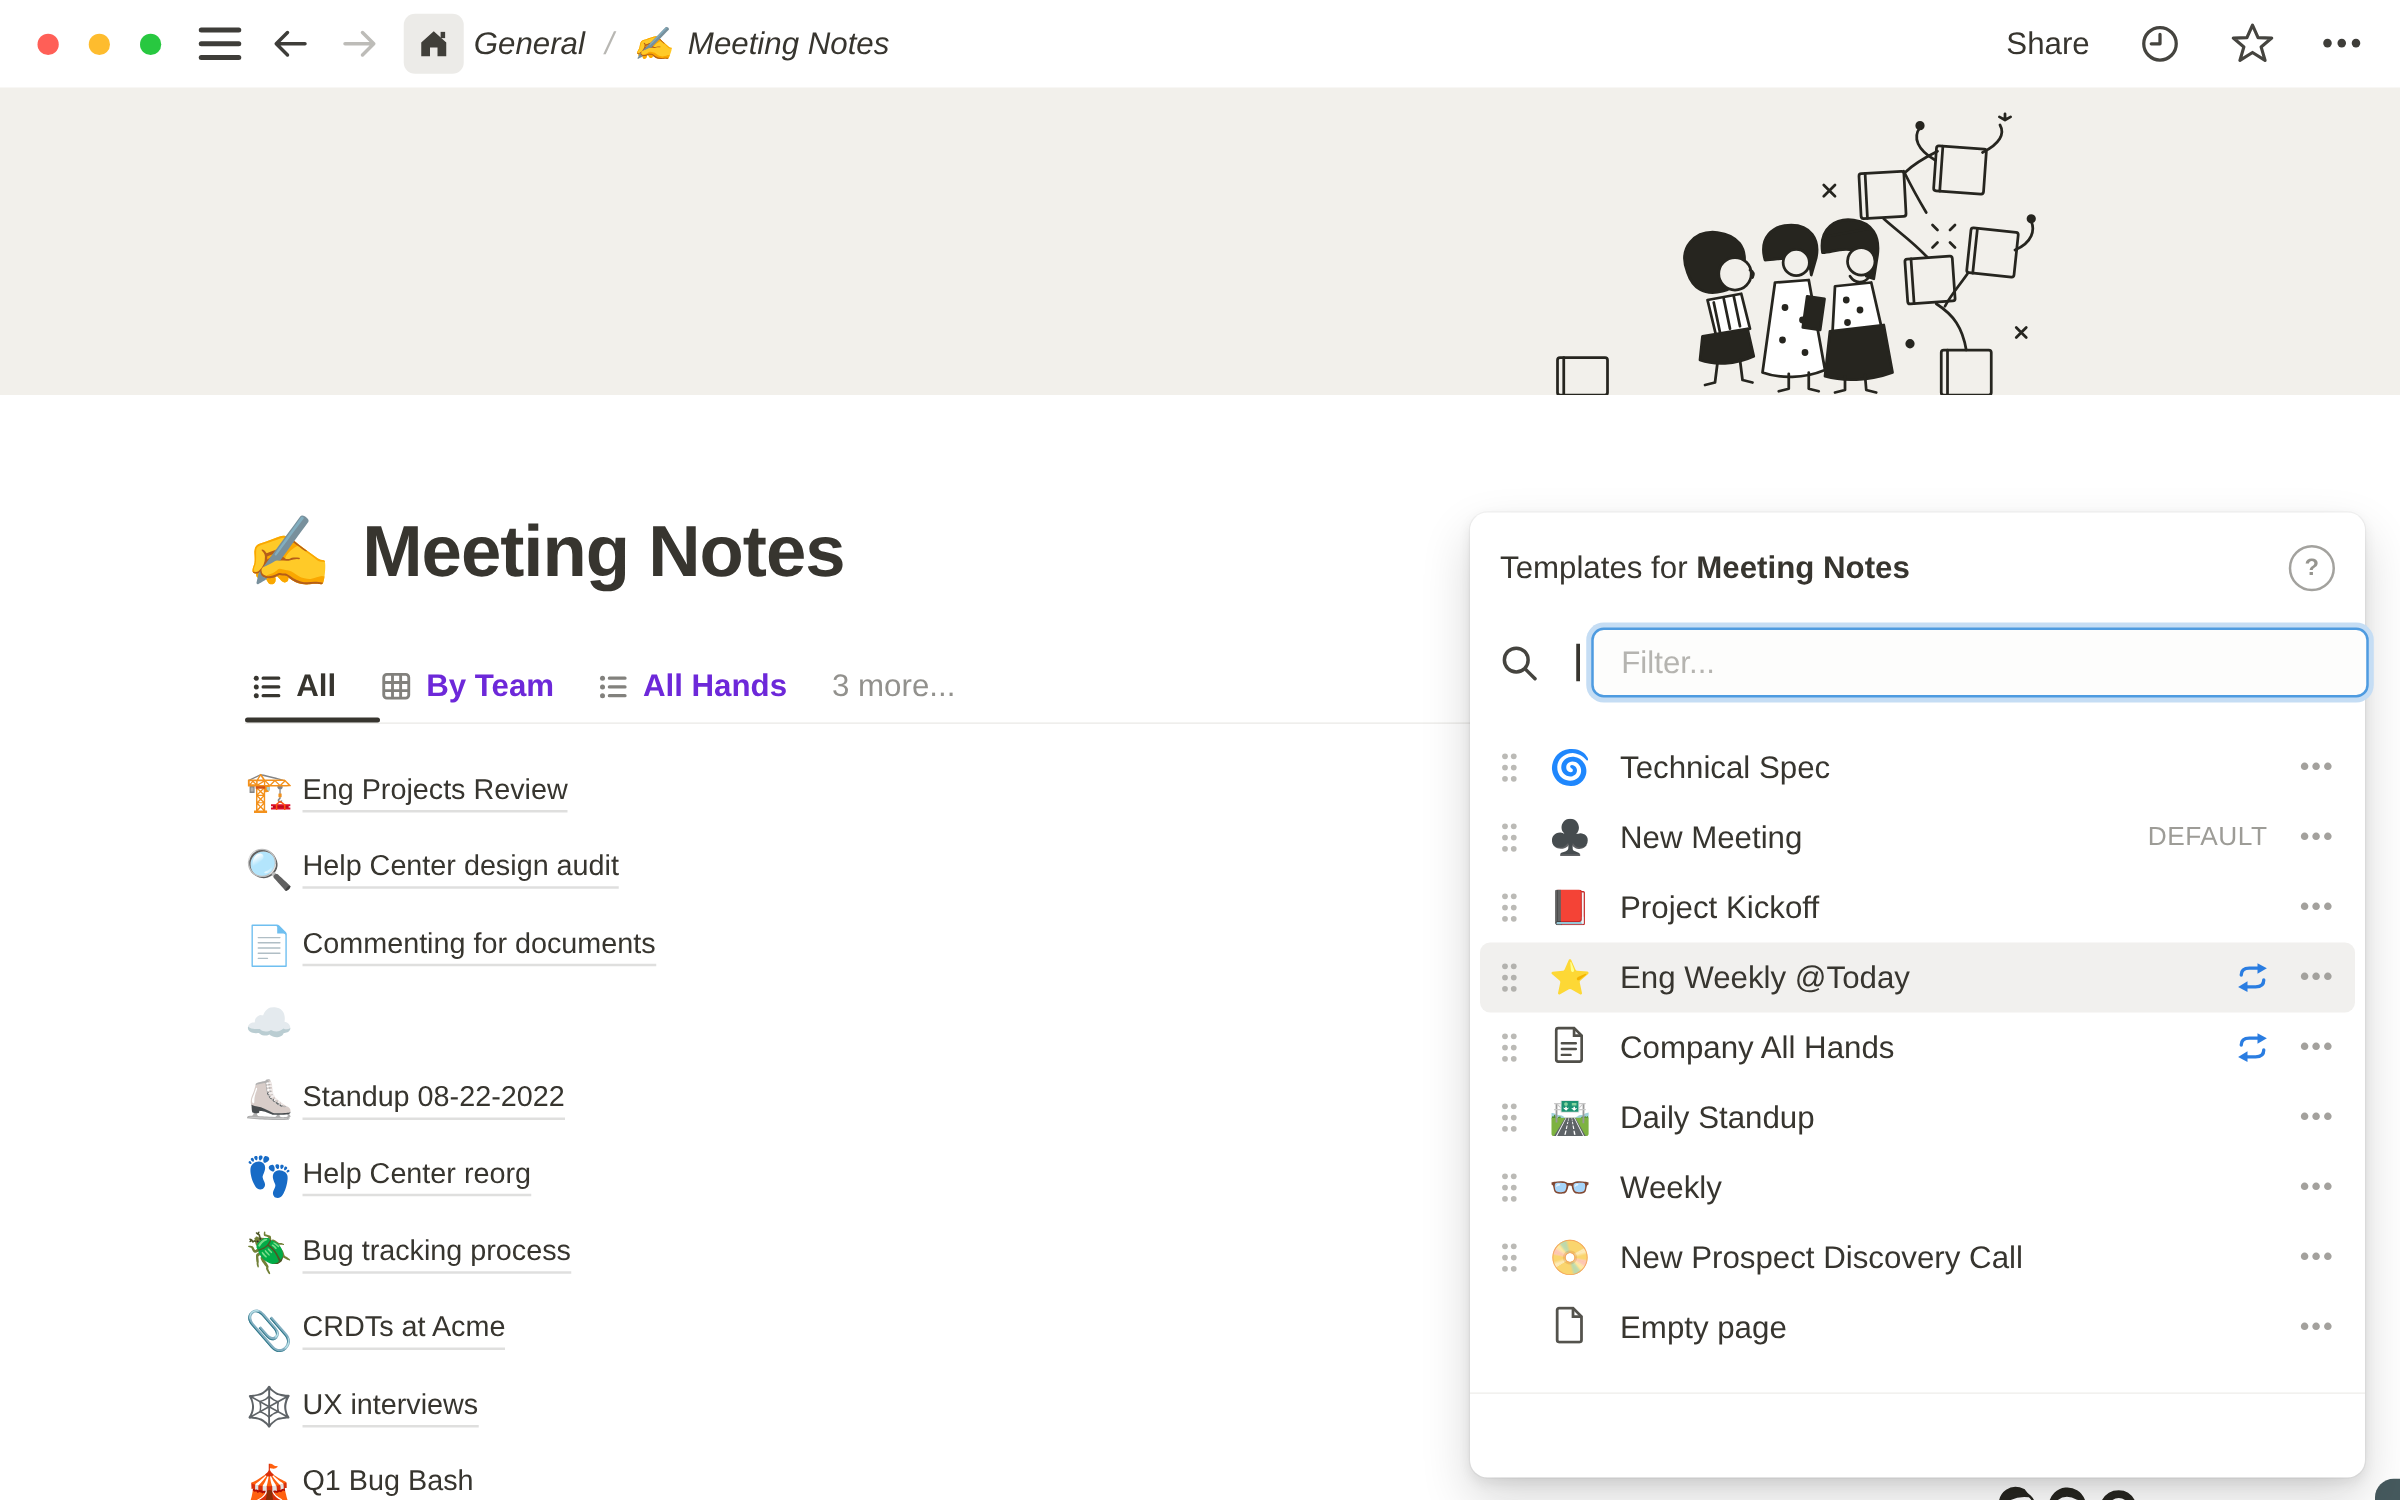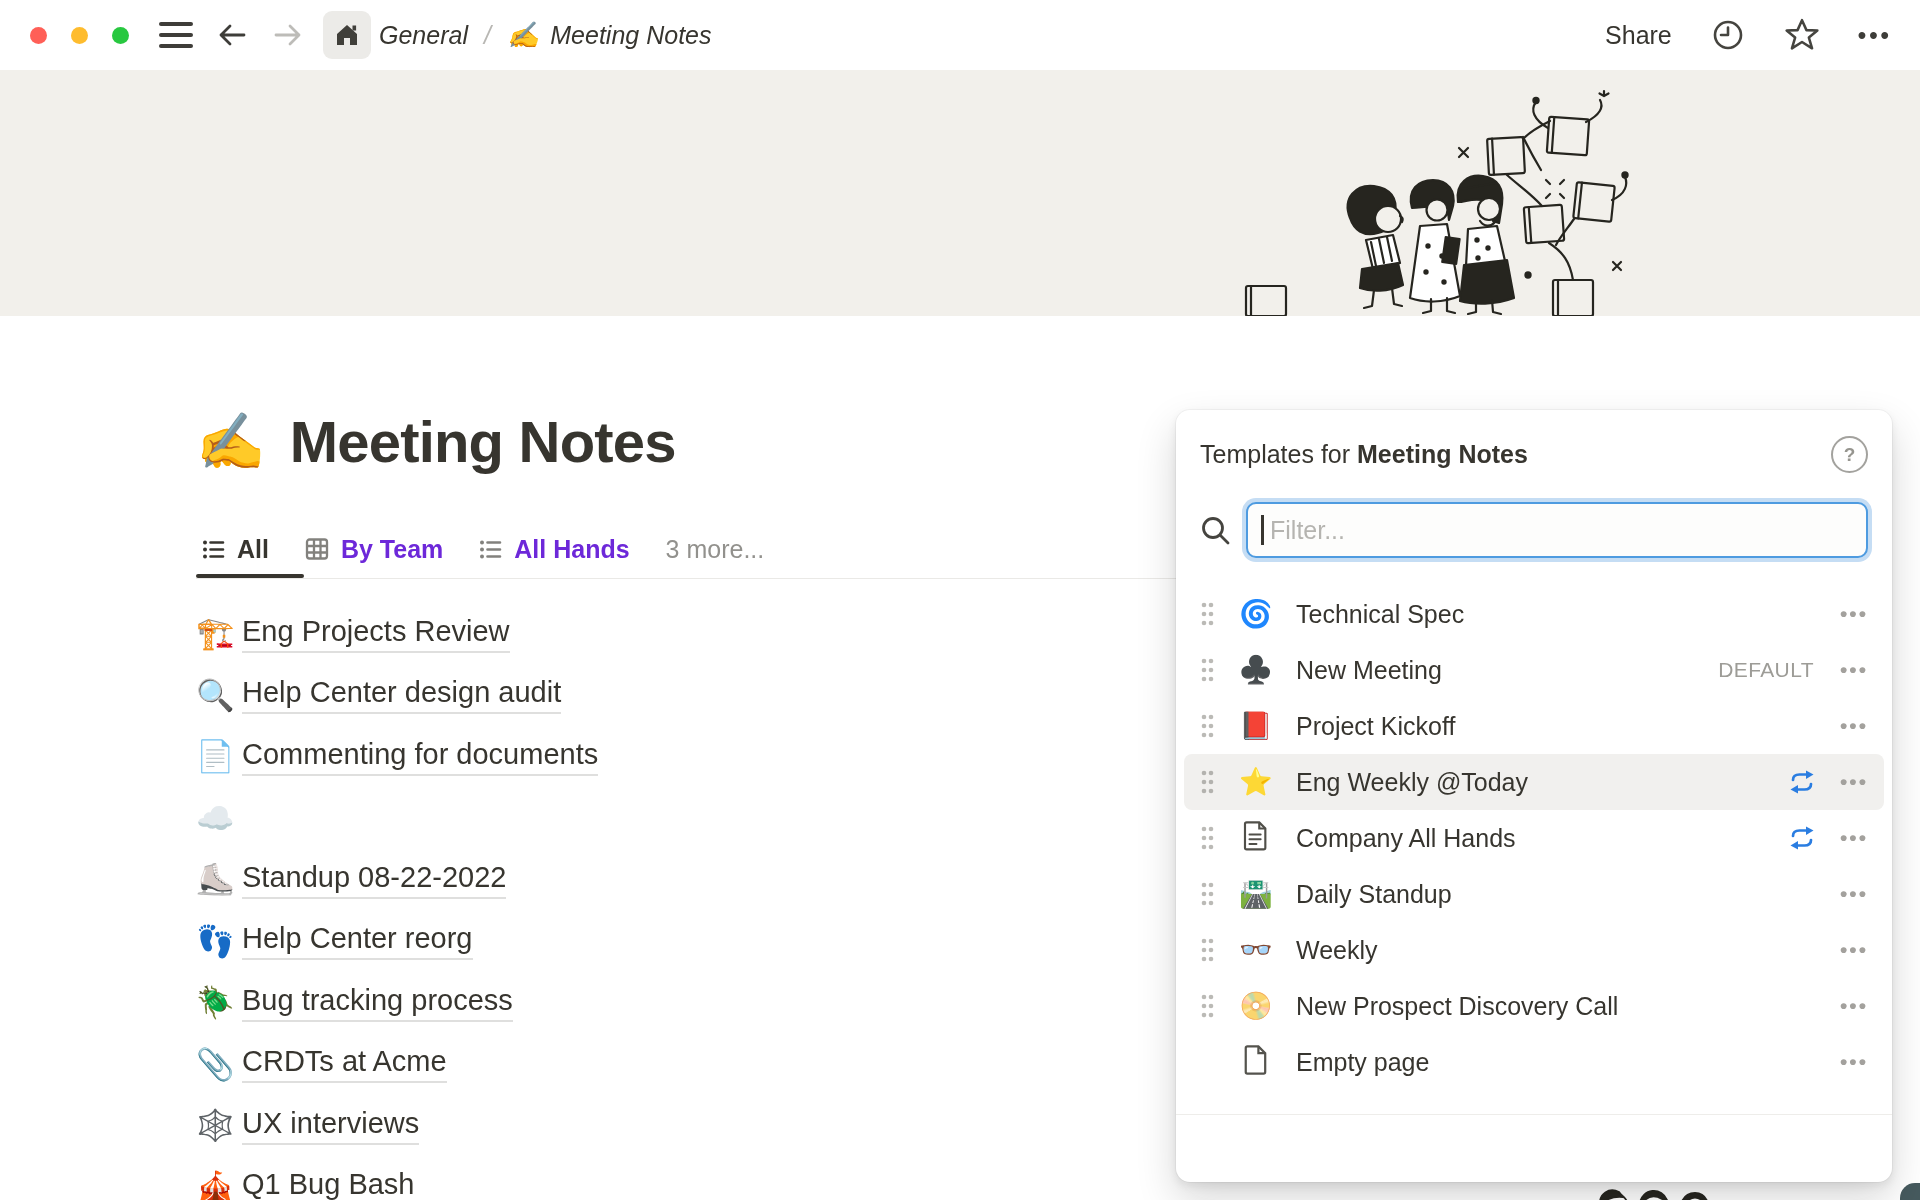--- a/index.html
+++ b/index.html
@@ -38,37 +38,37 @@
   .tabs{position:absolute;left:202px;top:524px;display:flex;align-items:center;gap:36px;height:50px;justify-content:flex-end;}
   .tab{display:flex;align-items:center;gap:12px;font-size:25px;color:#6d28d9;font-weight:700;position:relative;}
   .tab.active{color:#37352F;font-weight:700;}
   .tab-more{color:#92918D;font-weight:400;}
   .tab-underline{position:absolute;left:196px;top:574px;width:108px;height:4px;background:#37352F;border-radius:2px;z-index:2;}
   .tabs-divider{position:absolute;left:196px;top:578px;width:1534px;height:1px;background:#EAE9E6;}
 
   .doc-list{position:absolute;left:196px;top:603px;width:900px;}
   .doc-row{height:61.5px;display:flex;align-items:center;}
   .doc-row .emoji{width:46px;font-size:31px;line-height:1;flex:0 0 46px;}
-  .doc-row .doc-label{font-size:29px;font-weight:500;color:#37352F;padding-bottom:3px;
+  .doc-row .doc-label{font-size:23px;font-weight:500;color:#37352F;padding-bottom:3px;
             border-bottom:2px solid rgba(55,53,47,0.16);}
 
   
   .popup{position:absolute;left:1176px;top:410px;width:716px;height:772px;background:#fff;
          border-radius:14px;z-index:10;
          box-shadow:0 0 0 1px rgba(15,15,15,0.04),0 4px 10px rgba(15,15,15,0.08),0 18px 40px rgba(15,15,15,0.16);}
   .popup-header{position:absolute;left:24px;right:24px;top:26px;display:flex;align-items:center;font-size:25px;color:#37352F;}
   .popup-title b{font-weight:700;}
   .help-circle{margin-left:auto;width:33px;height:33px;border:2.5px solid #A3A29E;border-radius:50%;
                color:#96958F;font-size:19px;font-weight:700;display:flex;align-items:center;justify-content:center;}
   .search-row{position:absolute;left:24px;right:24px;top:92px;display:flex;align-items:center;}
   .search-icon-wrap{flex:0 0 46px;display:flex;align-items:center;}
   .input-wrap{position:relative;flex:1;}
   .filter-input{width:100%;height:56px;box-sizing:border-box;border-radius:10px;border:2.5px solid #4E9BE0;
                 background:#FDFDFC;box-shadow:0 0 0 4px #C5DDF4;font-size:25px;padding:0 16px 0 22px;
-                color:#37352F;outline:none;font-family:inherit;}
+                color:#37352F;outline:none;font-family:inherit;margin-left:27px;}
   .filter-input::placeholder{color:#B5B4B0;}
   .caret{position:absolute;left:15px;top:13px;width:2.5px;height:30px;background:#37352F;}
 
   .tpl-rows{position:absolute;left:8px;right:8px;top:176px;}
   .tpl-row{height:56px;display:flex;align-items:center;padding:0 16px;border-radius:8px;box-sizing:border-box;}
   .tpl-row.highlighted{background:#F1F0EE;}
   .drag-handle{flex:0 0 16px;margin-right:22px;display:flex;align-items:center;}
   .handle-spacer{flex:0 0 38px;}
   .tpl-icon{flex:0 0 36px;font-size:27px;line-height:1;text-align:center;margin-right:22px;}
   .tpl-label{font-size:25px;color:#37352F;}

